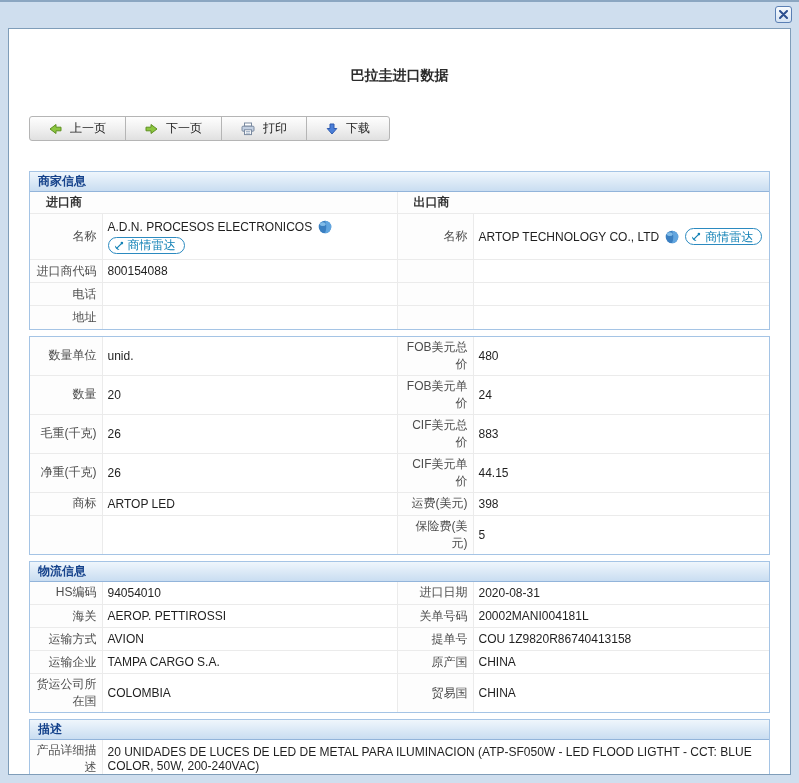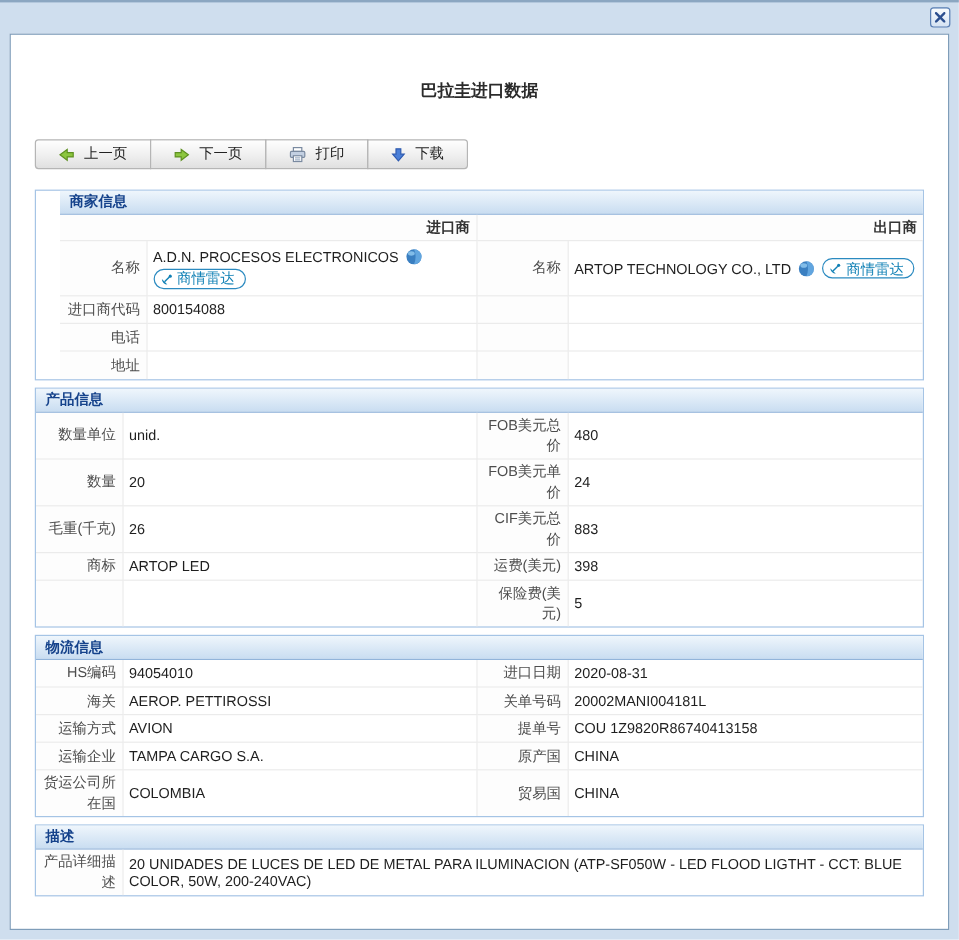--- a/index.html
+++ b/index.html
@@ -31,38 +31,38 @@
     display:flex; align-items:center; gap:8px; height:25px; padding:0 19px;
     background:linear-gradient(#fefefe,#efefef 55%,#e0e0e0);
     border:1px solid #b5b5b5; margin-left:-1px;
     font-family:inherit; font-size:12px; color:#222; cursor:pointer; white-space:nowrap;
   }
   .tb-btn:first-child { border-radius:3px 0 0 3px; margin-left:0; }
   .tb-btn:last-child  { border-radius:0 3px 3px 0; }
   .tb-btn svg { display:block; }
 
   .sec { margin:6px 20px 0 20px; border:1px solid #a5c4e5; background:#fff; }
-  .sec.first { margin-top:17px;padding-left:20px; }
+  .sec.first { margin-top:30px; }
   .sec-h {
     height:20px; line-height:19px; padding-left:8px;
     background:linear-gradient(#eff6fc,#c9ddf1);
     border-bottom:1px solid #92b4da;
     color:#15428b; font-weight:bold; font-size:12px;
   }
   table { width:100%; border-collapse:collapse; table-layout:fixed; }
   td { border-right:1px solid #ebebeb; border-bottom:1px solid #ebebeb; padding:2px 5px; overflow:hidden; vertical-align:middle; }
   td:last-child { border-right:none; }
   tr:last-child td { border-bottom:none; }
   .lbl { text-align:right; color:#4d4d4d; background:#fdfdfd; }
   .val { text-align:left; color:#1f1f1f; }
   .rh-n td { height:23px; }
   .rh-t td { height:36px; }
   .rh-l td { height:35px; }
   .rh-name td { height:46px; }
-  .grp-h td { height:21px; font-weight:bold; color:#333; text-align:right; padding-left:16px; background:#fdfdfd; }
+  .grp-h td { height:21px; font-weight:bold; color:#333; text-align:left; padding-left:16px; background:#fdfdfd; }
 
   .name-line { display:flex; align-items:center; gap:6px; line-height:16px; }
   .badge {
     display:inline-flex; align-items:center; gap:3px;
     height:17px; padding:0 8px 0 5px; margin-top:2px;
     border:1px solid #2b8ac0; border-radius:9px;
     color:#1080b5; background:#fff; cursor:pointer; white-space:nowrap;
   }
   .badge svg { display:block; }
   .globe { display:inline-block; cursor:pointer; }
@@ -205,21 +205,20 @@
           <td class="val"></td>
           <td class="lbl"></td>
           <td class="val"></td>
         </tr>
       </tbody>
         </table>
     </div>
 
     
     <div class="sec">
-      <div class="sec-h">产品信息</div>
       <table>
         <colgroup>
             <col style="width:72px">
             <col>
             <col style="width:76px">
             <col style="width:296px">
           </colgroup>
         <tbody>
             <tr class="rh-t">
           <td class="lbl">数量单位</td>
@@ -231,20 +230,26 @@
           <td class="lbl">数量</td>
           <td class="val">20</td>
           <td class="lbl">FOB美元单价</td>
           <td class="val">24</td>
         </tr>
         <tr class="rh-n">
           <td class="lbl">毛重(千克)</td>
           <td class="val">26</td>
           <td class="lbl">CIF美元总价</td>
           <td class="val">883</td>
+        </tr>
+        <tr class="rh-n">
+          <td class="lbl">净重(千克)</td>
+          <td class="val">26</td>
+          <td class="lbl">CIF美元单价</td>
+          <td class="val">44.15</td>
         </tr>
         <tr class="rh-n">
           <td class="lbl">商标</td>
           <td class="val">ARTOP LED</td>
           <td class="lbl">运费(美元)</td>
           <td class="val">398</td>
         </tr>
         <tr class="rh-n">
           <td class="lbl"></td>
           <td class="val"></td>

